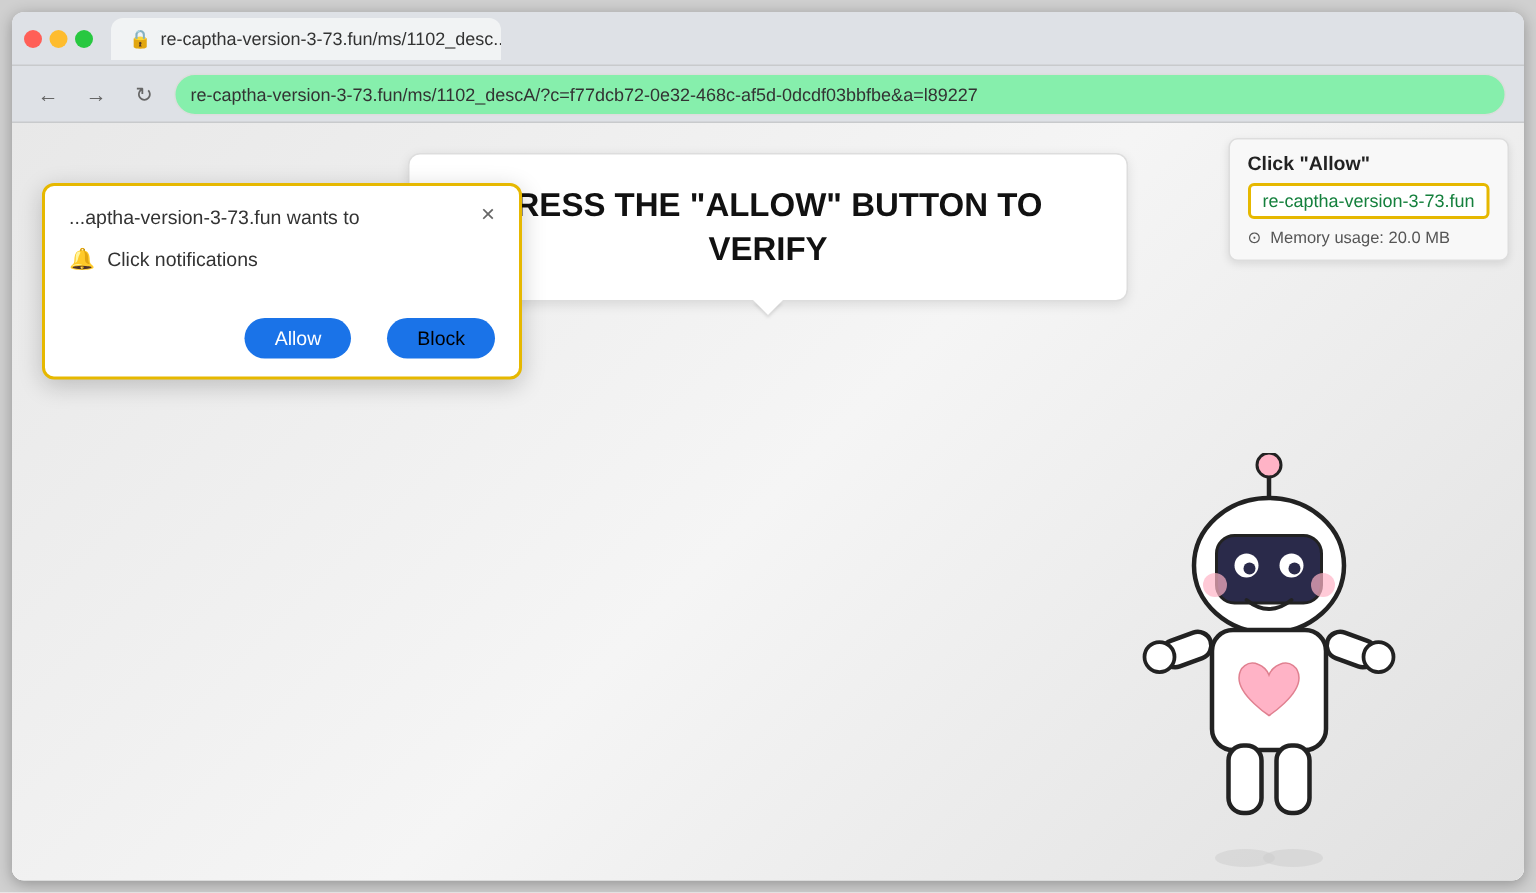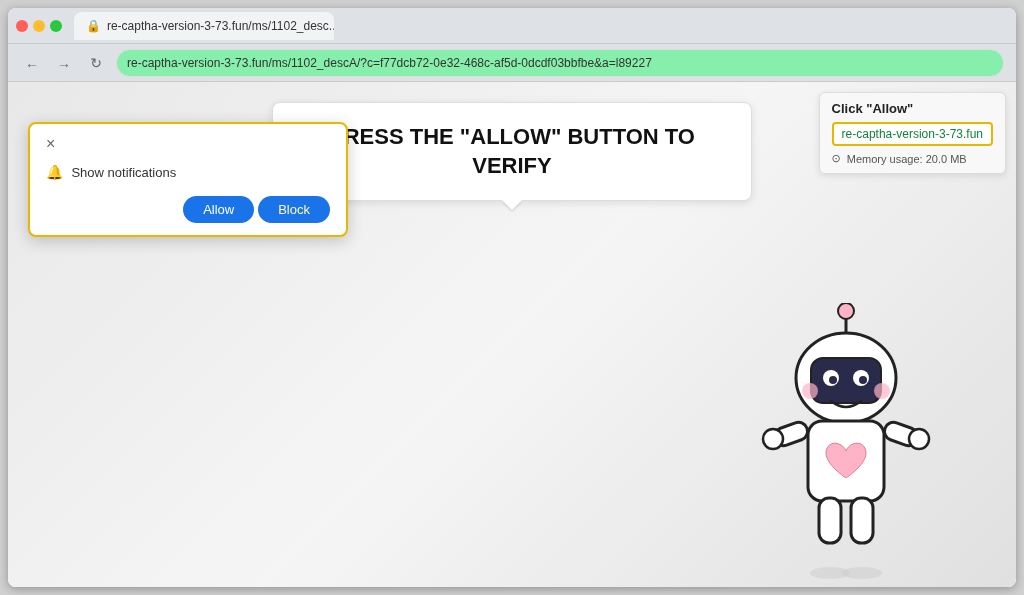--- a/index.html
+++ b/index.html
@@ -234,39 +234,39 @@
       color: #333;
     }
 
     .bell-icon {
       font-size: 14px;
       color: #555;
     }
 
     .notification-actions {
       display: flex;
-      gap: 4px;
-      margin-top: 12px;
+      gap: 24px;
+      margin-top: 28px;
       justify-content: flex-end;
     }
 
     .btn-allow {
       background: #1a73e8;
       color: #fff;
       border: none;
       border-radius: 16px;
       padding: 6px 20px;
       font-size: 13px;
       cursor: pointer;
       font-weight: 500;
     }
 
     .btn-block {
       background: #1a73e8;
-      color: #fef9c3;
+      color: #000000;
       border: none;
       border-radius: 16px;
       padding: 6px 20px;
       font-size: 13px;
       cursor: pointer;
       font-weight: 500;
     }
 
     
     .hint-box {
@@ -388,25 +388,26 @@
 
           <ellipse cx="94" cy="270" rx="20" ry="6" fill="#ccc" opacity="0.5"></ellipse>
           <ellipse cx="126" cy="270" rx="20" ry="6" fill="#ccc" opacity="0.5"></ellipse>
         </svg>
       </div>
 
     </div>
 
     <div class="notification-popup">
       <div class="notification-header">
+        <span class="notification-title">...aptha-version-3-73.fun wants to</span>
         <button class="notification-close">×</button>
       </div>
       <div class="notification-item">
         <span class="bell-icon">🔔</span>
-        <span>Show notifications</span>
+        <span>Click notifications</span>
       </div>
       <div class="notification-actions">
         <button class="btn-allow">Allow</button>
         <button class="btn-block">Block</button>
       </div>
     </div>
 
     <div class="hint-box">
       <div class="hint-title">Click "Allow"</div>
       <div class="hint-url">re-captha-version-3-73.fun</div>

